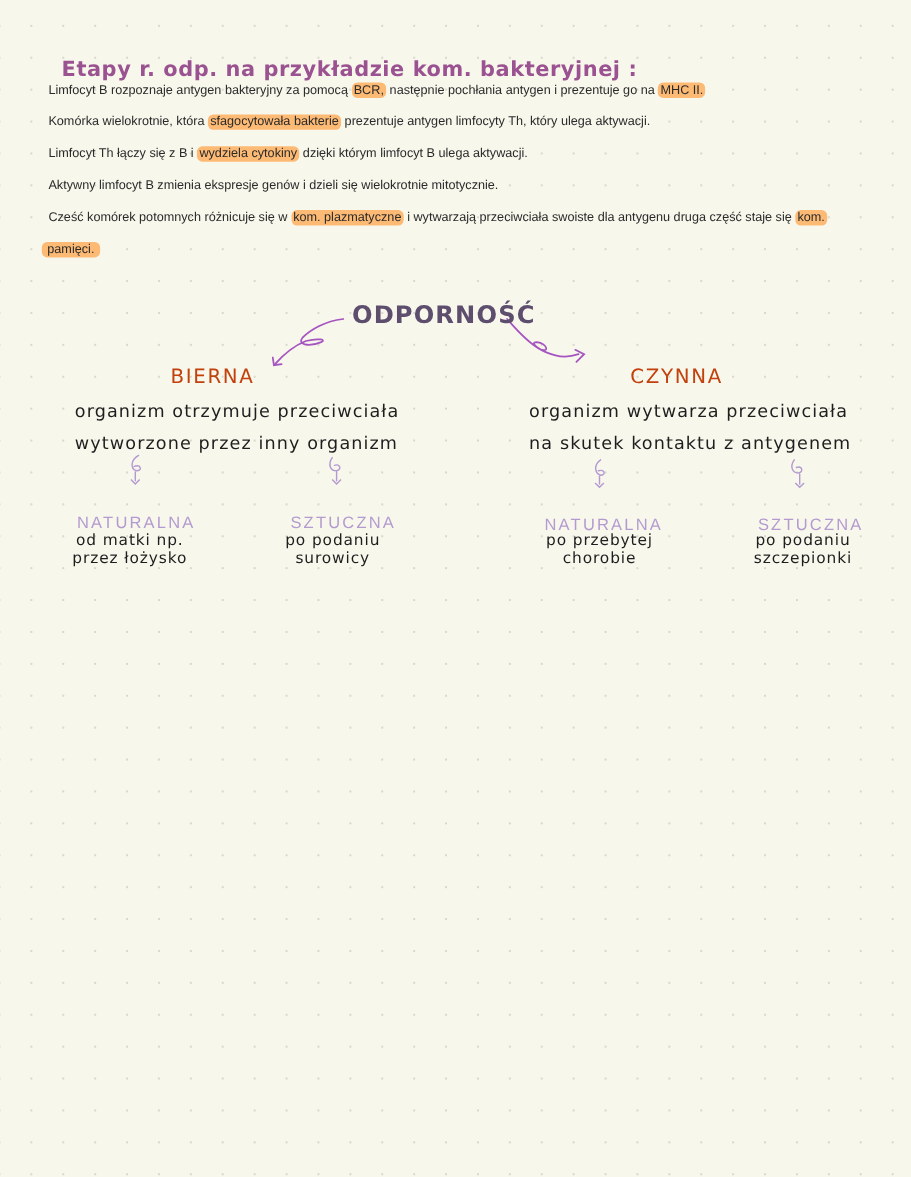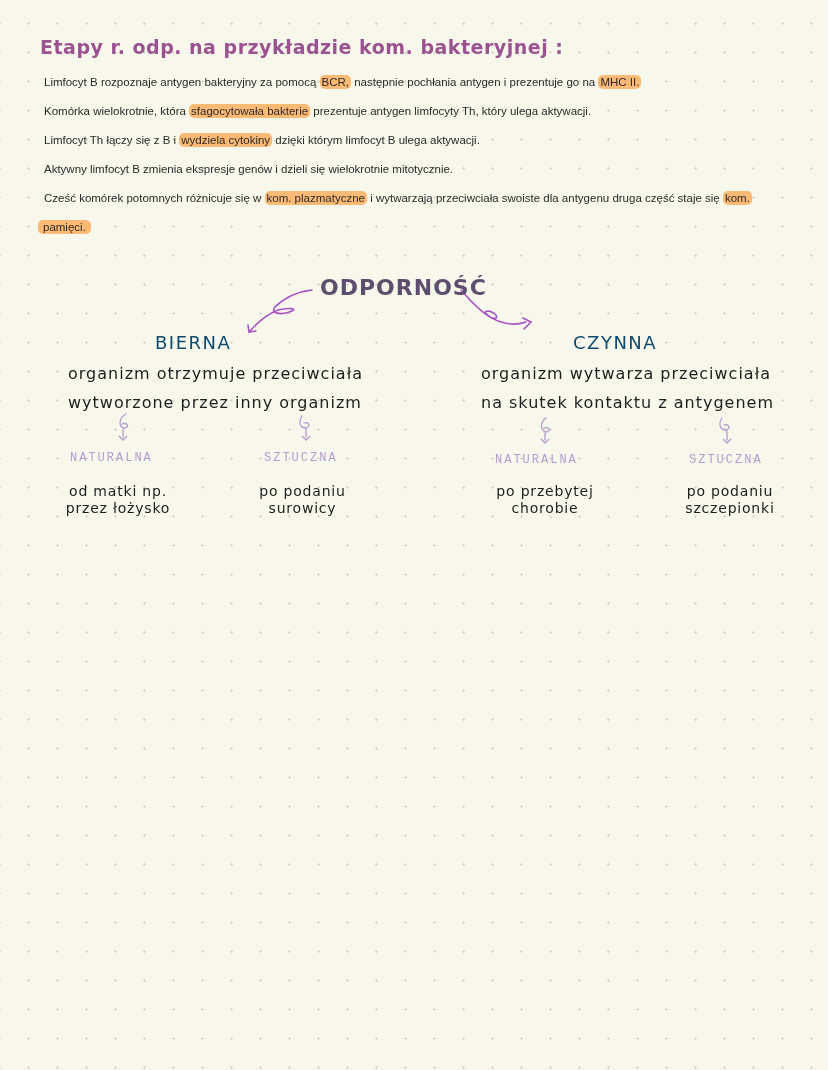--- a/index.html
+++ b/index.html
@@ -21,21 +21,21 @@
 
     .title {
       position: absolute;
       left: 40px;
       top: 36px;
       font-family: "DejaVu Sans", sans-serif;
       font-size: 19px;
       font-weight: bold;
       color: #9a5290;
       letter-spacing: 0.5px;
-      margin: 0;
+      margin: 16px;
       white-space: nowrap;
     }
 
     .para {
       position: absolute;
       left: 44px;
       font-size: 11.5px;
       color: #2a2a2a;
       white-space: nowrap;
       line-height: 16px;
@@ -53,38 +53,39 @@
       font-family: "DejaVu Sans", sans-serif;
       font-weight: bold;
       font-size: 22px;
       color: #5d4e6e;
       letter-spacing: 1px;
     }
     .branch-title {
       position: absolute;
       font-family: "DejaVu Sans", sans-serif;
       font-size: 18px;
-      color: #0c4a6e;
+      color: #c2410c;
       letter-spacing: 1.5px;
       text-align: right;
     }
     .hand {
       position: absolute;
       font-family: "DejaVu Sans", sans-serif;
       font-size: 16px;
       color: #1e1e1e;
       letter-spacing: 1px;
       white-space: nowrap;
     }
     .sub-title {
       position: absolute;
-      font-family: Liberation Mono, monospace;
-      font-size: 12px;
+      font-family: Liberation Sans, sans-serif;
+      font-size: 15px;
       color: #b39bd0;
       letter-spacing: 2px;
+      margin-top: 16px;
     }
     .leaf {
       position: absolute;
       font-family: "DejaVu Sans", sans-serif;
       font-size: 14px;
       color: #1e1e1e;
       text-align: center;
       line-height: 17px;
       letter-spacing: 0.8px;
       white-space: nowrap;

